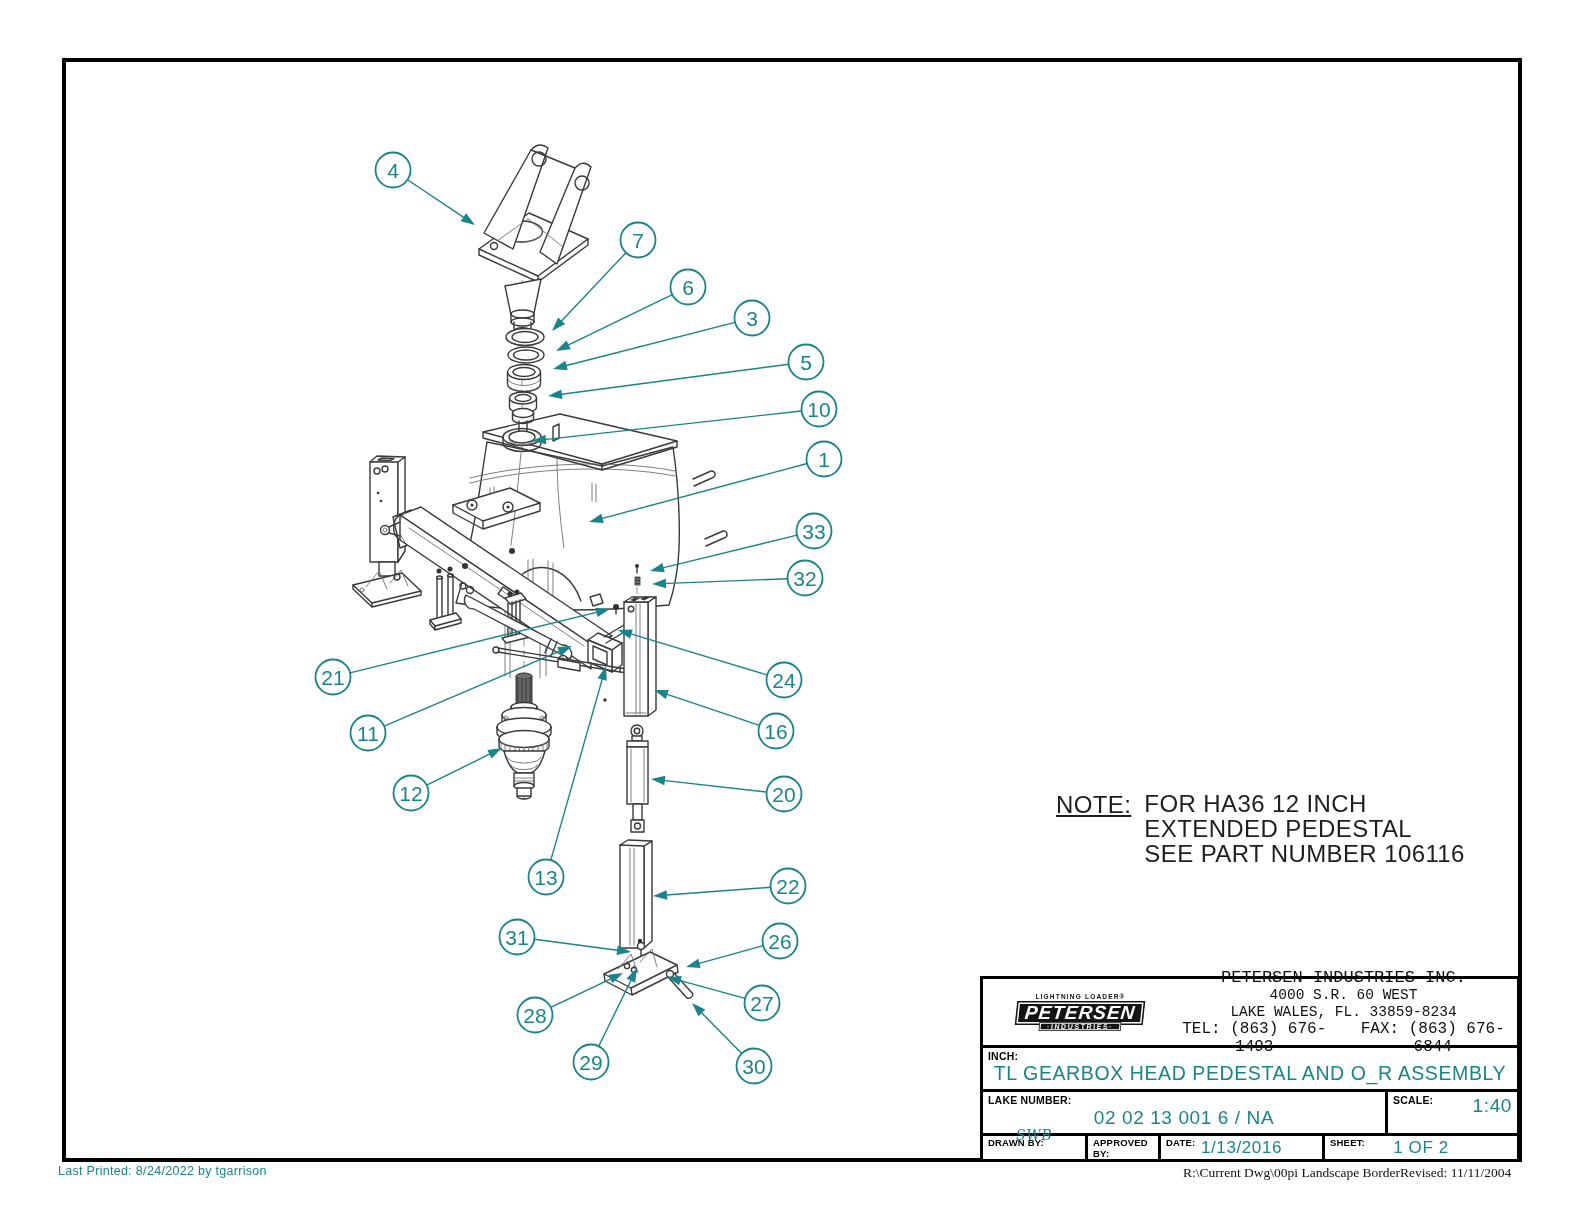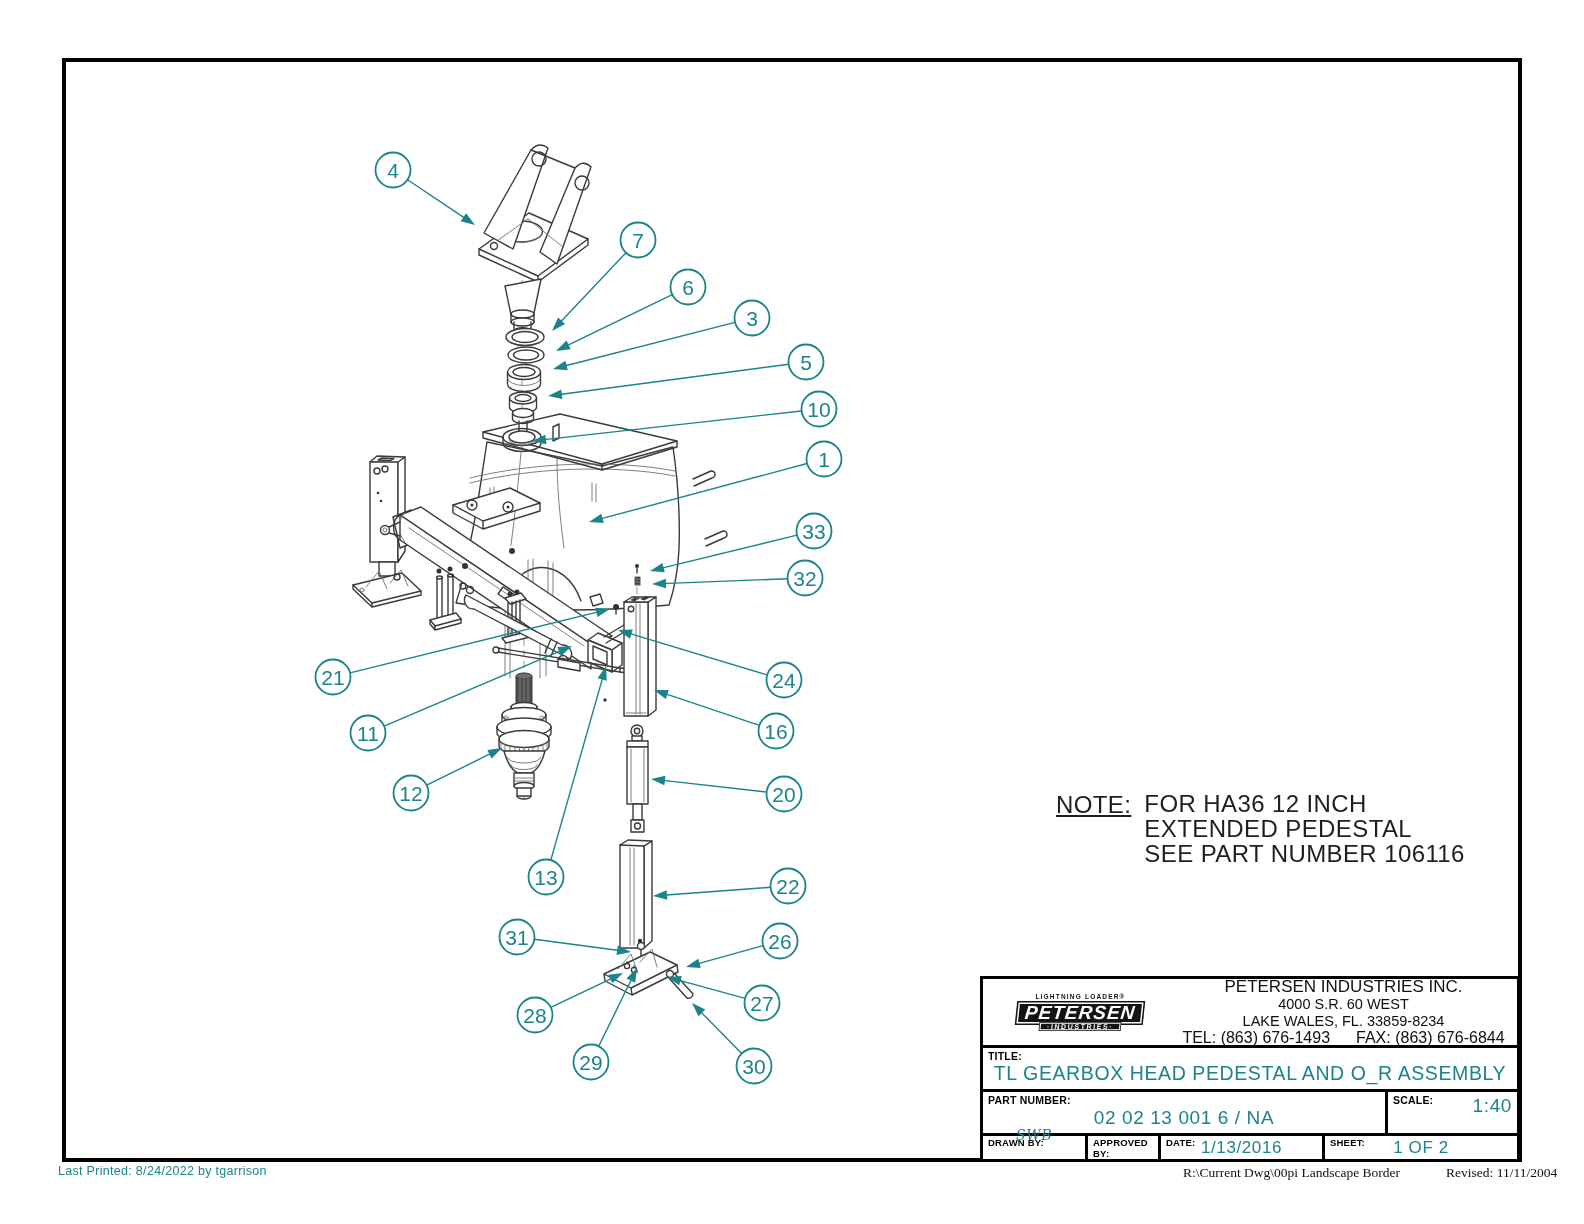--- a/index.html
+++ b/index.html
@@ -23,21 +23,21 @@
       background:#fff;box-sizing:border-box;display:flex;flex-direction:column;}
   .tb-row1{height:66px;border-bottom:3px solid #000;display:flex;align-items:center;}
   .logo-cell{width:195px;display:flex;flex-direction:column;align-items:center;justify-content:center;}
   .logo-tagline{font-size:6.5px;font-weight:bold;letter-spacing:1.2px;color:#111;margin-bottom:1px;}
   .logo-main{background:#141414;color:#fff;font-weight:800;font-style:italic;font-size:19px;
              line-height:1.15;padding:1px 9px;transform:skewX(-6deg);letter-spacing:1px;
              box-shadow:inset 0 0 0 1.5px #141414, inset 0 0 0 3px #fff;}
   .logo-banner{background:#141414;color:#fff;font-size:7px;font-weight:bold;letter-spacing:1.6px;
              padding:1px 8px;transform:skewX(-6deg);margin-top:-2px;
              box-shadow:inset 0 0 0 .8px #141414, inset 0 0 0 1.8px #fff;}
-  .company-cell{flex:1;text-align:center;font-family:Liberation Sans, sans-serif;color:#101010;line-height:1.13;padding-right:8px;}
+  .company-cell{flex:1;text-align:center;font-family:Liberation Mono, monospace;color:#101010;line-height:1.13;padding-right:8px;}
   .company-name{font-size:17px;}
   .company-addr{font-size:14.5px;}
   .company-contact{font-size:16px;display:flex;justify-content:center;gap:26px;}
   .tb-row2{height:41px;border-bottom:3px solid #000;position:relative;}
   .cell-label{position:absolute;top:2px;left:5px;font-size:10.5px;font-weight:bold;color:#000;letter-spacing:.2px;}
   .cell-label.sm{font-size:9.5px;top:1px;}
   .cad{color:var(--accent);letter-spacing:.6px;}
   .title-text{text-align:center;padding-top:14px;font-size:19.5px;white-space:nowrap;}
   .tb-row3{height:41px;border-bottom:3px solid #000;display:flex;}
   .pn-cell{flex:1;border-right:3px solid #000;position:relative;}
@@ -49,21 +49,21 @@
   .drawn-cell{width:105px;border-right:3px solid #000;}
   .appr-cell{width:73px;border-right:3px solid #000;}
   .date-cell{width:164px;border-right:3px solid #000;}
   .sheet-cell{flex:1;}
   .cell-val{position:absolute;left:0;right:0;bottom:1px;text-align:center;font-size:17px;}
   .script-val{font-family:"DejaVu Serif",serif;font-style:italic;font-size:14px;bottom:16px;}
 
   
   .footer-left{position:absolute;left:58px;top:1164px;font-size:12.5px;color:var(--accent);letter-spacing:.3px;}
   .footer-right{position:absolute;left:1183px;top:1165px;font-family:"Liberation Serif",serif;
-                font-size:13.5px;color:#101010;display:flex;gap:46px;white-space:nowrap;}
+                font-size:13.5px;color:#101010;display:flex;white-space:nowrap;}
 
   
   .s  {stroke:var(--line);stroke-width:1.4;fill:none;stroke-linejoin:round;stroke-linecap:round;}
   .sw {stroke:var(--line);stroke-width:1.4;fill:#fff;stroke-linejoin:round;}
   .sl {stroke:var(--lite);stroke-width:.9;fill:none;stroke-linecap:round;}
   .dash{stroke:#8a8a8a;stroke-width:.9;fill:none;stroke-dasharray:7 4;}
   .dk {fill:#4f4f4f;stroke:var(--line);stroke-width:1;}
 </style>
 </head>
 <body>
@@ -463,26 +463,26 @@
         <div class="company-name">PETERSEN INDUSTRIES INC.</div>
         <div class="company-addr">4000 S.R. 60 WEST</div>
         <div class="company-addr">LAKE WALES, FL. 33859-8234</div>
         <div class="company-contact">
           <span>TEL: (863) 676-1493</span>
           <span>FAX: (863) 676-6844</span>
         </div>
       </div>
     </div>
     <div class="tb-row2">
-      <div class="cell-label">TITLE:</div>
+      <div class="cell-label">INCH:</div>
       <div class="title-text cad">TL GEARBOX HEAD PEDESTAL AND O_R ASSEMBLY</div>
     </div>
     <div class="tb-row3">
       <div class="pn-cell">
-        <div class="cell-label">PART NUMBER:</div>
+        <div class="cell-label">LAKE NUMBER:</div>
         <div class="pn-val cad">02 02 13 001 6 / NA</div>
       </div>
       <div class="scale-cell">
         <div class="cell-label">SCALE:</div>
         <div class="scale-val cad">1:40</div>
       </div>
     </div>
     <div class="tb-row4">
       <div class="drawn-cell">
         <div class="cell-label sm">DRAWN BY:</div>

